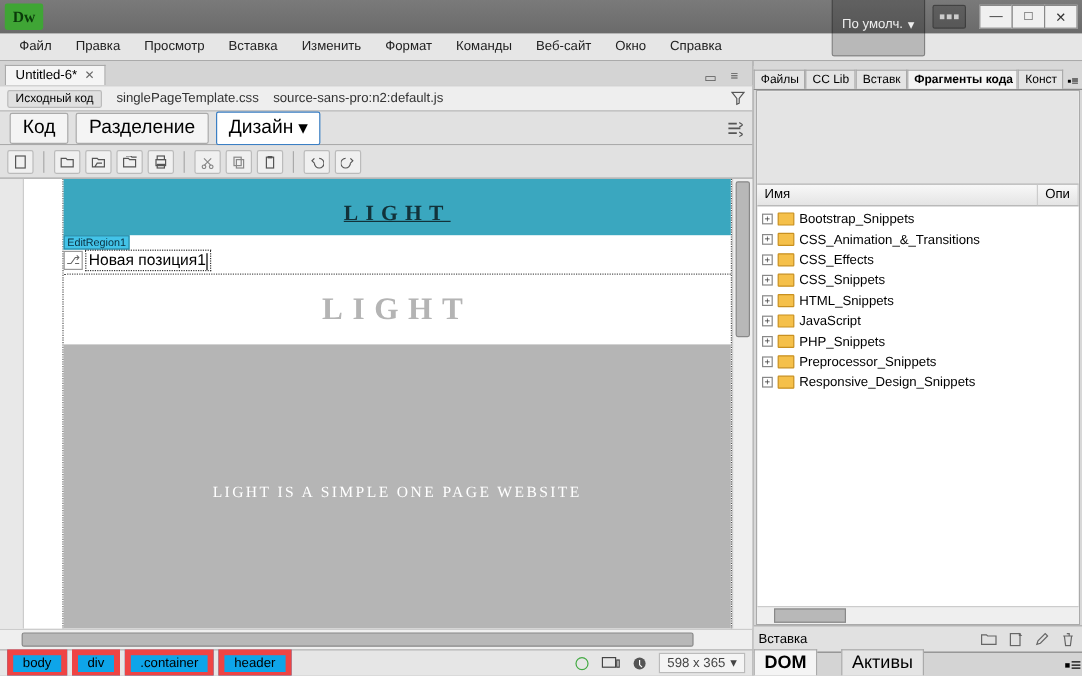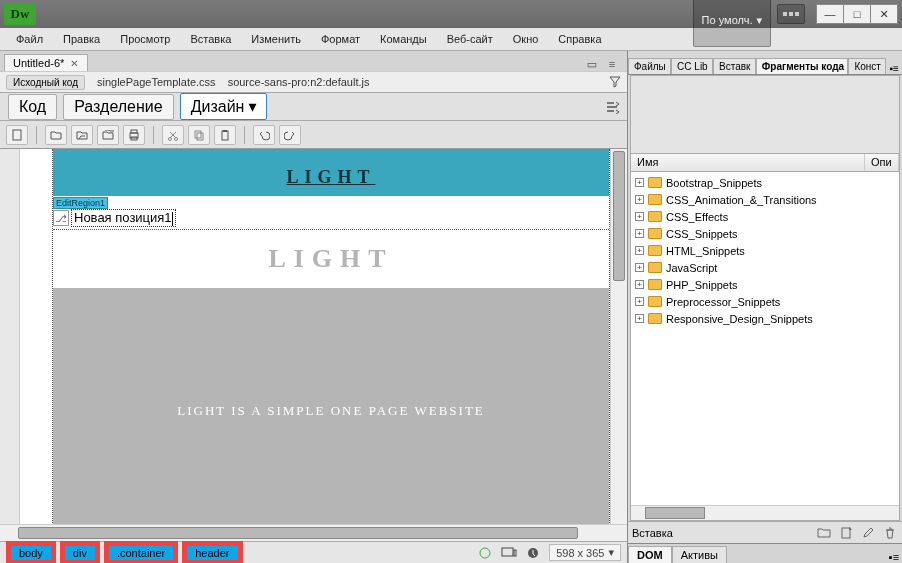--- a/index.html
+++ b/index.html
@@ -83,21 +83,21 @@
 .tree { flex: 1; overflow: auto; padding: 2px 0; }
 .tree-row { display: flex; align-items: center; height: 17px; padding-left: 4px; gap: 4px; font-size: 11px; }
 .expander { width: 9px; height: 9px; border: 1px solid #888; display: flex; align-items: center; justify-content: center; font-size: 8px; line-height: 1; color: #333; background: #fff; }
 .folder { width: 14px; height: 11px; background: #f5c04a; border: 1px solid #c89020; border-radius: 1px; }
 .panel-hscroll { height: 15px; background: #efefef; border-top: 1px solid #ccc; position: relative; }
 .panel-hthumb { position: absolute; top: 1px; bottom: 1px; left: 14px; width: 60px; background: #b8b8b8; border: 1px solid #888; }
 .panel-footer { height: 22px; background: #e1e1e1; border-top: 1px solid #aaa; display: flex; align-items: center; padding: 0 4px; gap: 6px; }
 .panel-footer .lbl { flex: 1; font-size: 11px; }
 .panel-footer .ic { width: 16px; height: 14px; color: #555; display: flex; align-items: center; justify-content: center; }
 
-.bottom-tabs { height: 20px; background: #d4d4d4; display: flex; align-items: flex-end; border-top: 1px solid #888; font-size: 11px; }
+.bottom-tabs { height: 20px; background: #d4d4d4; display: flex; align-items: flex-end; border-top: 1px solid #888; font-size: 15px; gap: 20px; }
 .btab { padding: 2px 8px; border: 1px solid #aaa; border-bottom: none; background: #e4e4e4; }
 .btab.active { background: #f4f4f4; font-weight: bold; }
 .btab-menu { margin-left: auto; width: 16px; display: flex; align-items: center; justify-content: center; }
 
 svg { display: block; }
 </style>
 </head>
 <body>
 
 <div class="titlebar">

